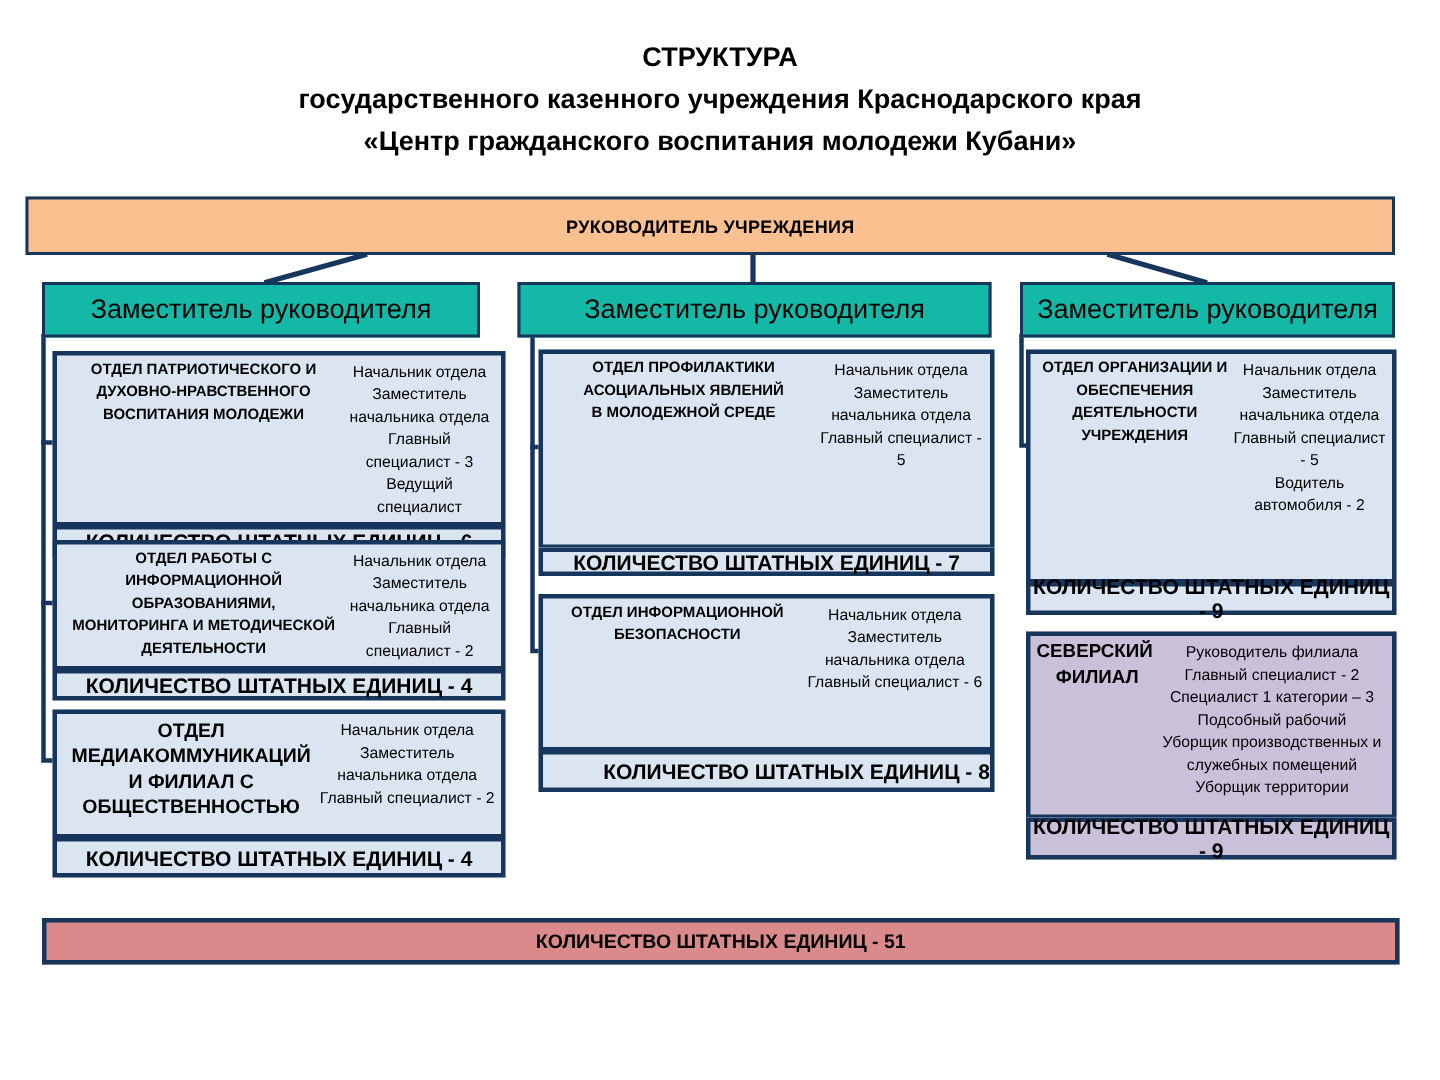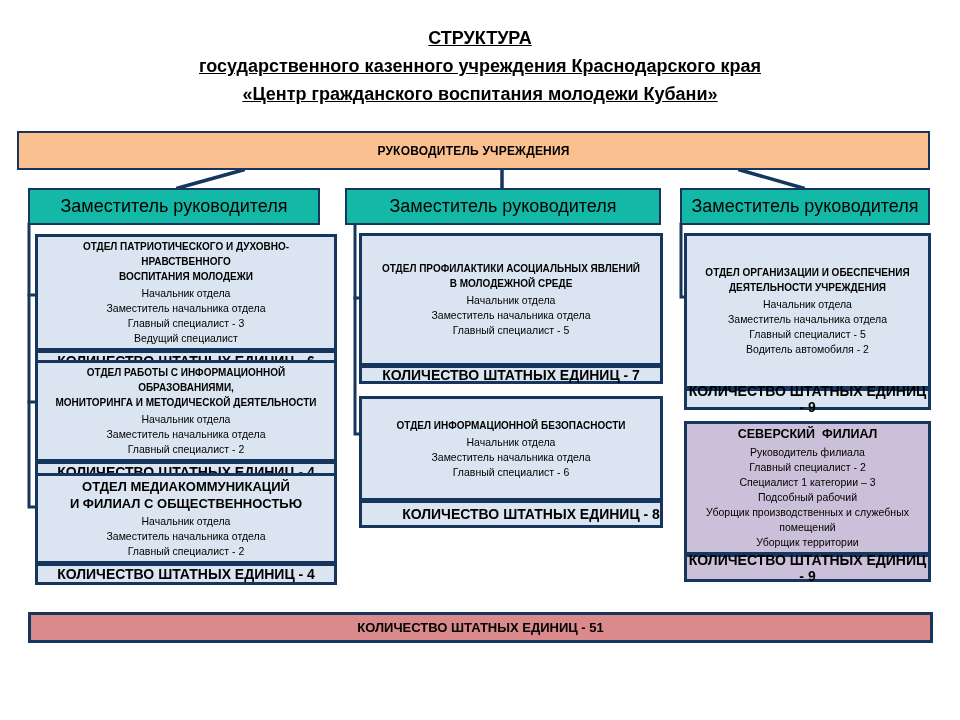--- a/index.html
+++ b/index.html
@@ -4,21 +4,21 @@
 <style>
   html,body{margin:0;padding:0;background:#ffffff;}
   .canvas{
     position:relative;width:960px;height:720px;overflow:hidden;background:#ffffff;
     font-family:"Liberation Sans","DejaVu Sans",sans-serif;color:#000;
   }
   svg.connectors{position:absolute;left:0;top:0;z-index:0;}
 
   .page-title{
     position:absolute;left:0;top:24px;width:960px;text-align:center;z-index:2;
-    font-weight:bold;font-size:18px;line-height:28px;color:#000;text-decoration:underline;
+    font-weight:bold;font-size:18px;line-height:28px;color:#000;
   }
 
   .box{
     position:absolute;box-sizing:border-box;z-index:1;
     display:flex;align-items:center;justify-content:center;text-align:center;
     border:2.5px solid #17365D;
   }
   .root-box{
     left:17px;top:131px;width:913px;height:39px;background:#FAC090;
     font-weight:bold;font-size:12px;letter-spacing:.2px;
@@ -27,21 +27,21 @@
   .deputy-left{left:28px;width:292px;}
   .deputy-mid{left:345px;width:316px;}
   .deputy-right{left:680px;width:250px;}
 
   .unit{
     position:absolute;box-sizing:border-box;z-index:1;
     display:flex;flex-direction:column;
   }
   .unit-main{
     flex:1;box-sizing:border-box;border:3px solid #17365D;border-bottom-width:2px;
-    background:#DBE5F1;display:flex;flex-direction:column;justify-content:center;
+    background:#DBE5F1;display:flex;flex-direction:row;justify-content:center;
     text-align:center;padding:2px 4px;
   }
   .unit-count{
     box-sizing:border-box;border:3px solid #17365D;border-top-width:3px;
     background:#DBE5F1;display:flex;align-items:center;justify-content:center;
     text-align:center;font-weight:bold;font-size:14px;
   }
   .unit.filial .unit-main,.unit.filial .unit-count{background:#CBC0D9;}
 
   .unit-title{font-weight:bold;font-size:10px;line-height:15px;white-space:pre-line;}

